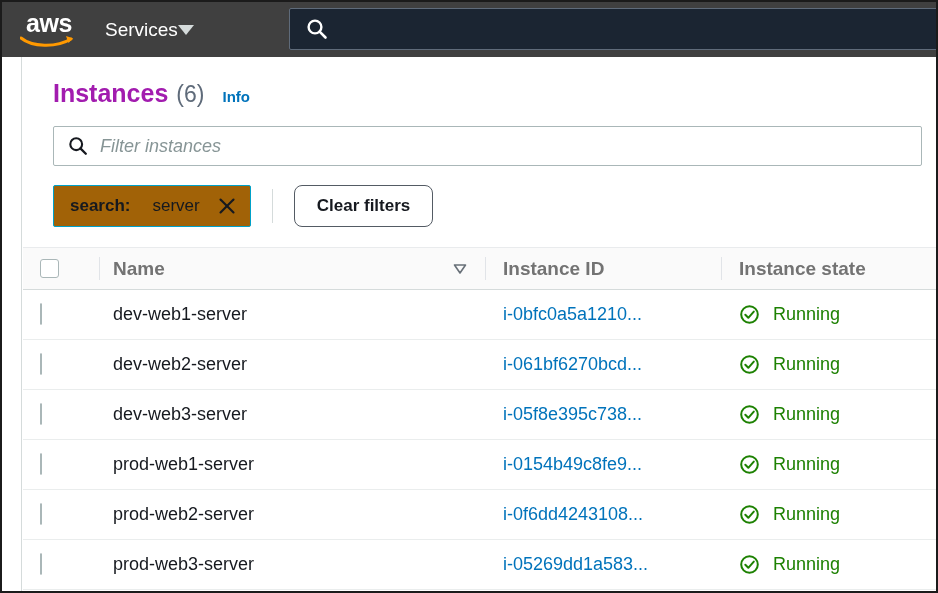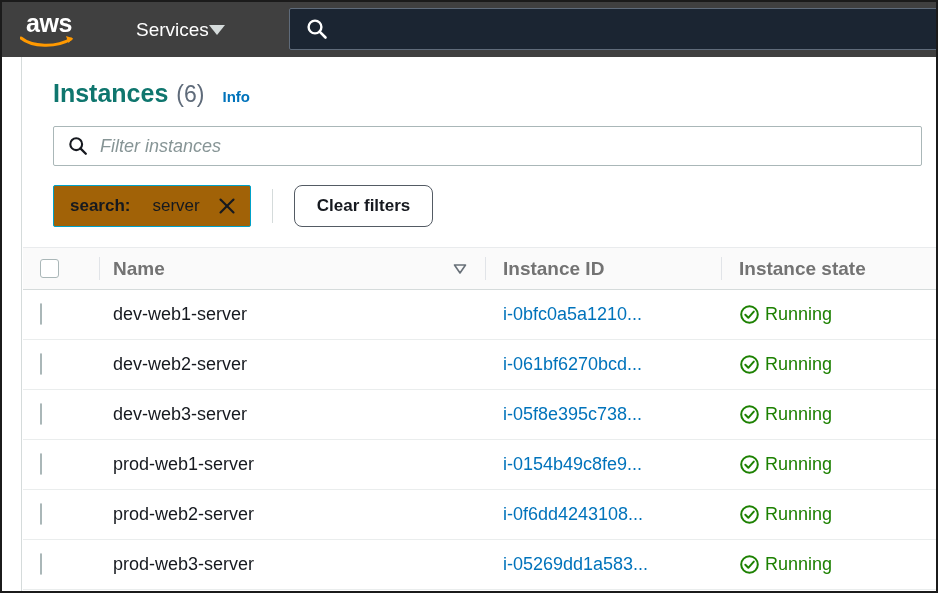--- a/index.html
+++ b/index.html
@@ -39,21 +39,21 @@
     line-height:23px;
     font-family:"Liberation Sans", sans-serif;
   }
   .aws-logo .swoosh {
     position:absolute;
     left:2px; top:22px;
     width:56px; height:14px;
   }
   .services-menu {
     display:flex; align-items:center; 
-    margin-left:56px;
+    margin-left:25px;
     cursor:pointer;
   }
   .services-menu .label {
     color:#ffffff; font-size:19px; font-weight:400;
   }
   .caret-down {
     width:0; height:0;
     border-left:8px solid transparent;
     border-right:8px solid transparent;
     border-top:10px solid #d5dbdb;
@@ -89,21 +89,21 @@
     position:absolute; left:21px; top:55px;
     right:0; bottom:0;
     background:#ffffff;
     overflow:hidden;
   }
   .page-head {
     display:flex; align-items:baseline;
     padding:22px 0 0 30px;
   }
   .page-title {
-    font-size:25px; font-weight:700; color:#0f766e;
+    font-size:25px; font-weight:700; color:#a21caf;
   }
   .page-count {
     font-size:23px; font-weight:400; color:#5f6b7a;
     margin-left:8px;
   }
   .info-link {
     font-size:15px; font-weight:700; color:#0073bb;
     margin-left:18px; cursor:pointer;
   }
 
@@ -203,21 +203,21 @@
     border-radius:3px;
     background:#ffffff;
     cursor:pointer;
   }
   .link-id {
     color:#0073bb;
     font-size:18px;
     text-decoration:none;
     cursor:pointer;
   }
-  .state-cell { display:flex; align-items:center; gap:5px;text-align:right; }
+  .state-cell { display:flex; align-items:center; gap:13px;text-align:right; }
   .state-text { color:#1d8102; font-size:18px; }
 
   .sort-arrow { flex:none; }
 </style>
 </head>
 <body>
 
 <div class="page">
 
   <div class="topnav">

